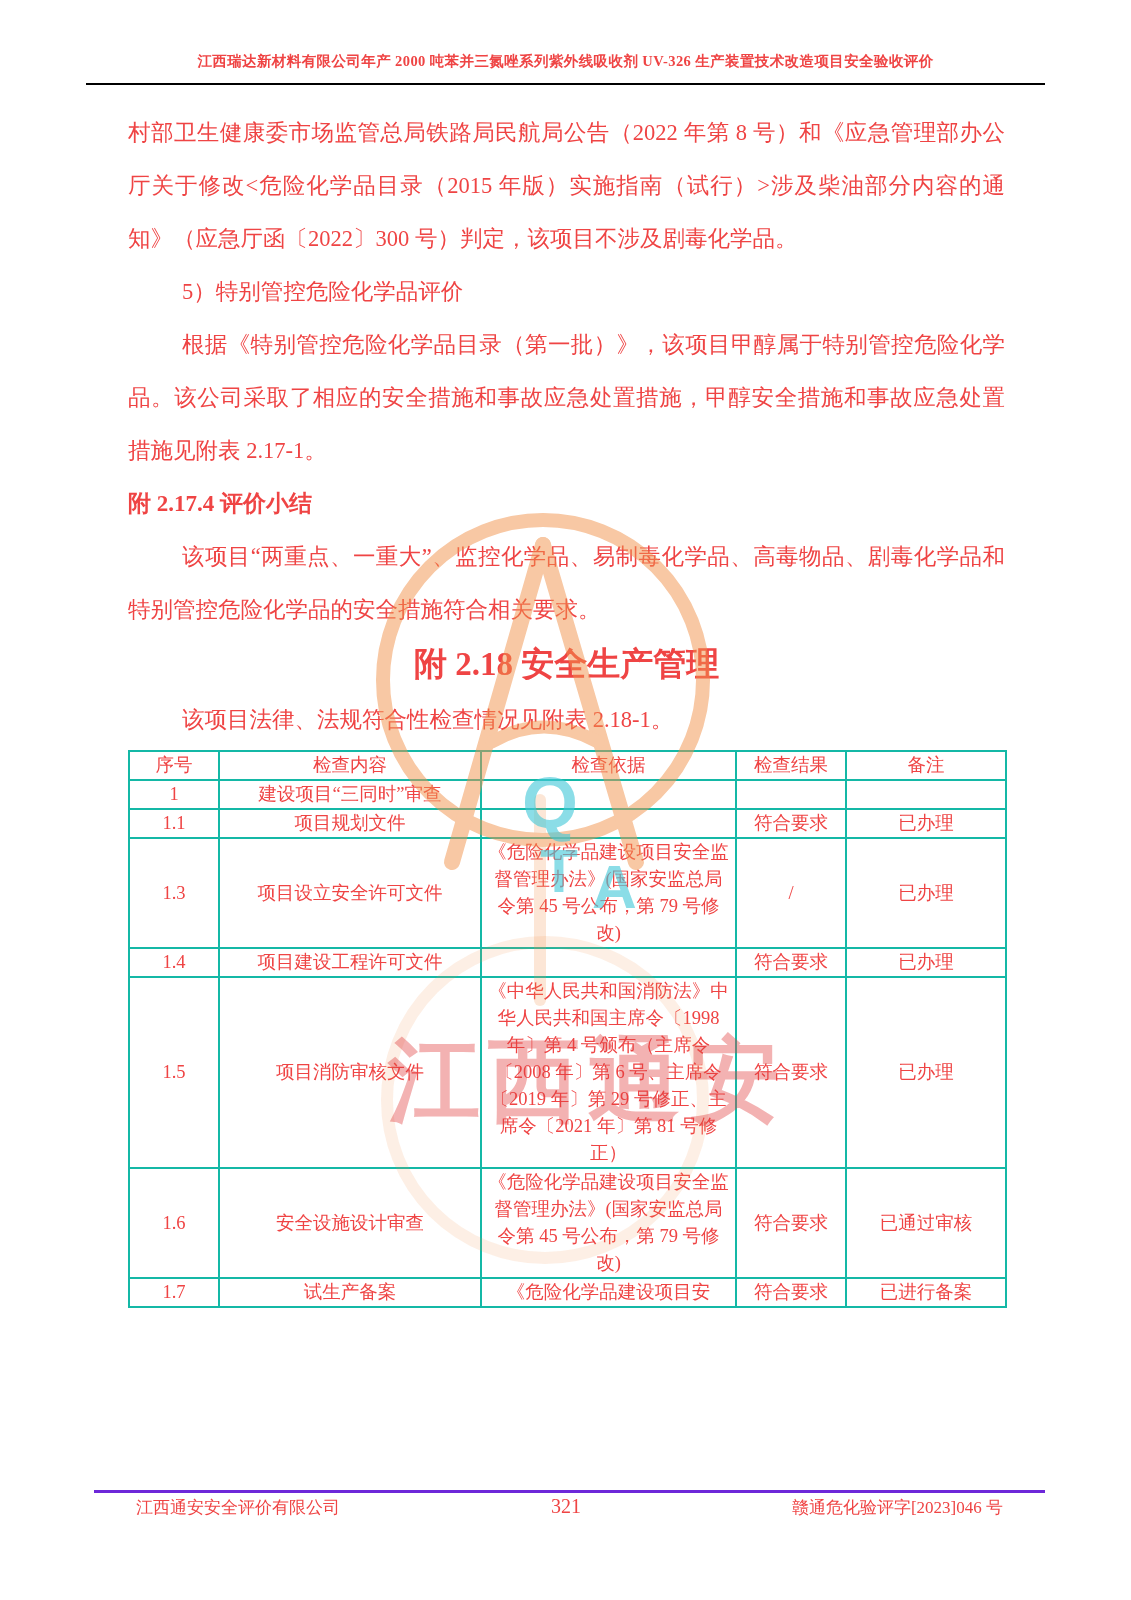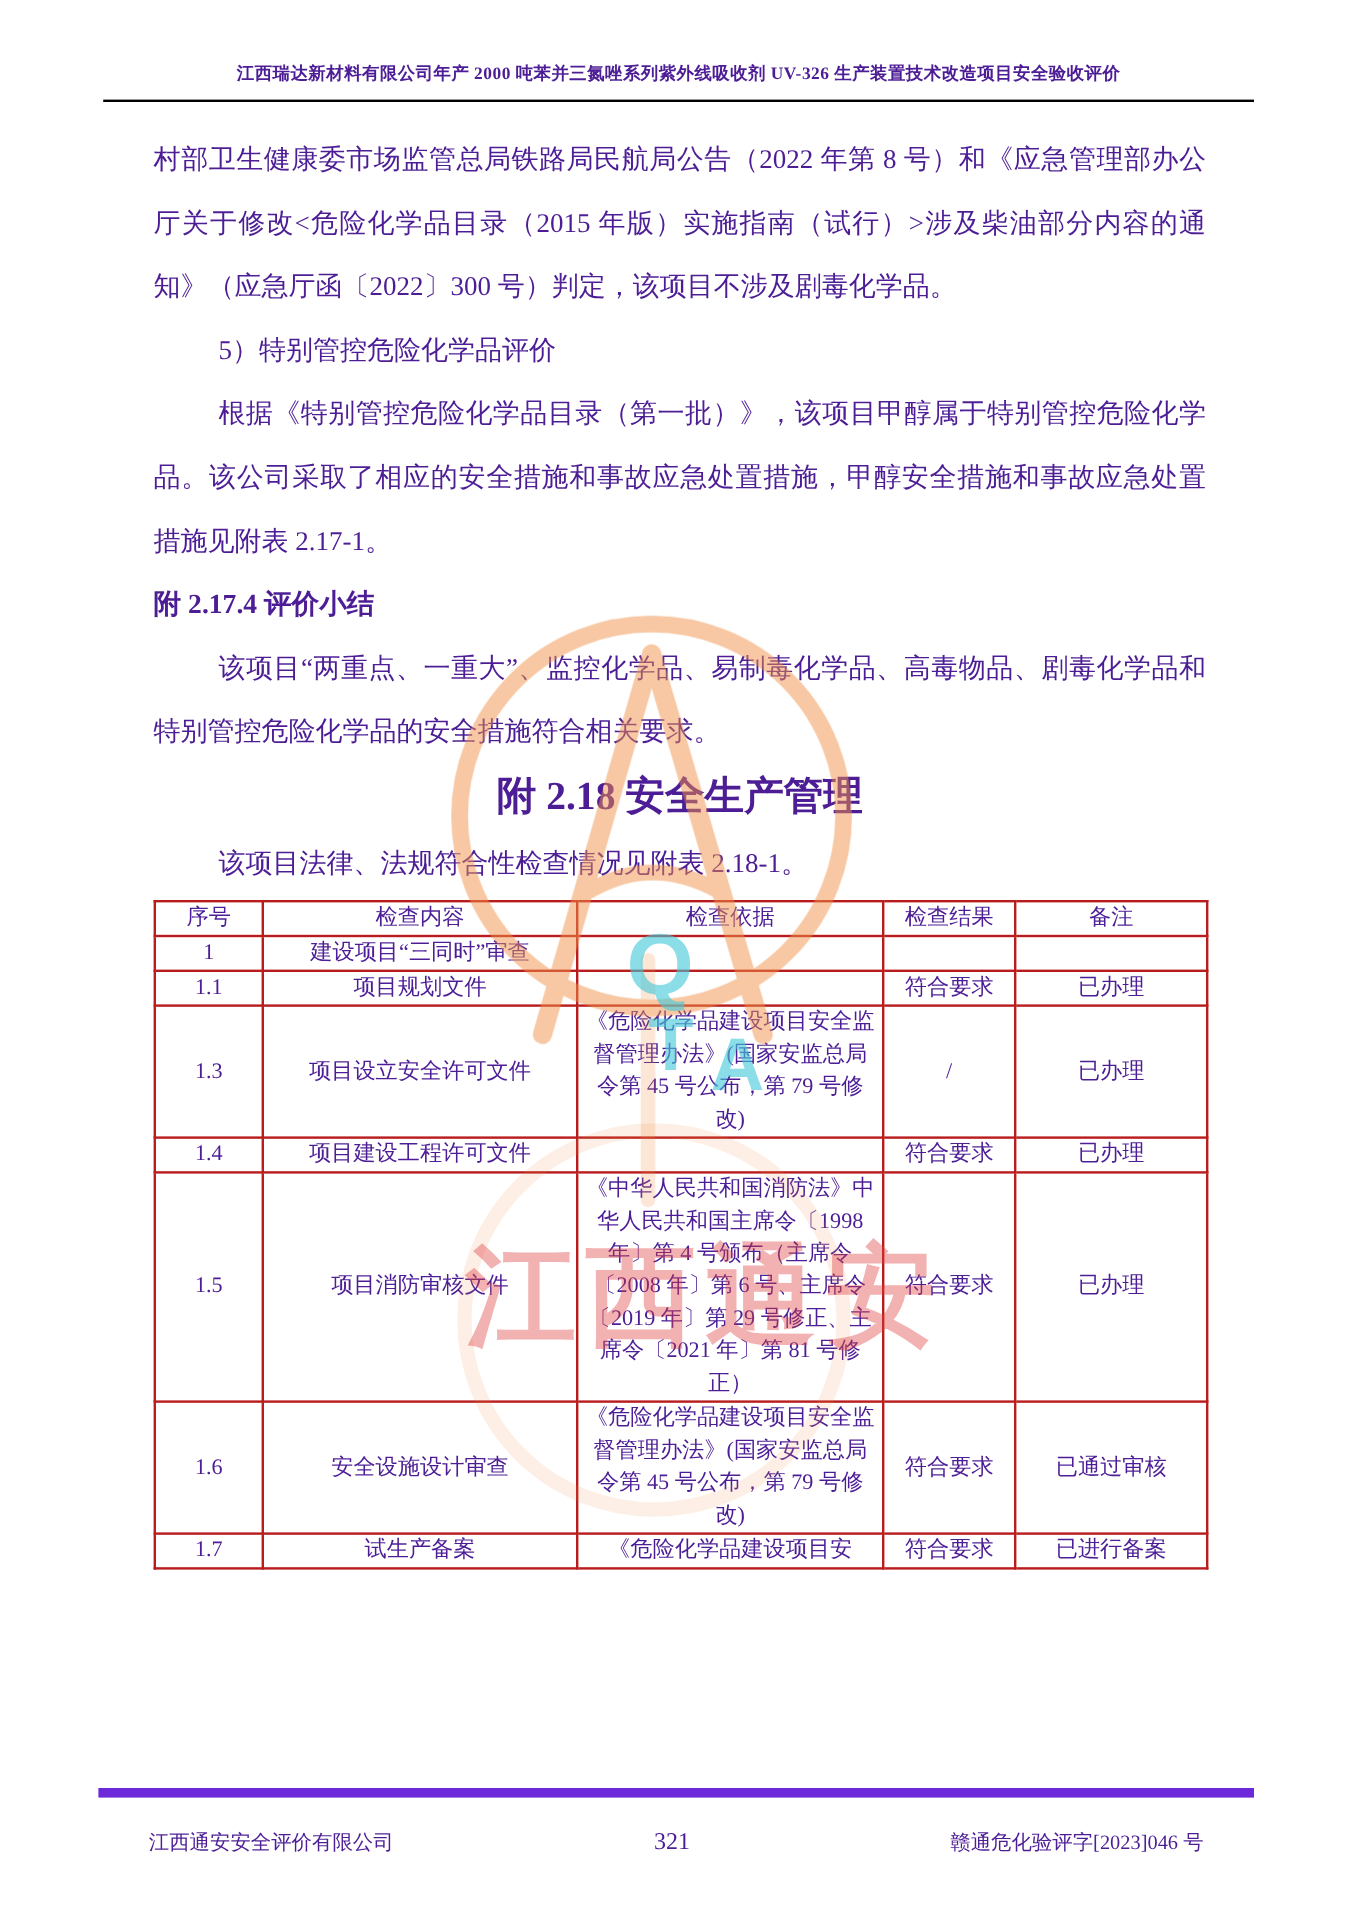--- a/index.html
+++ b/index.html
@@ -1,49 +1,49 @@
 <!DOCTYPE html>
 <html><head>
 <meta charset="utf-8">
 <style>
   * { margin:0; padding:0; box-sizing:border-box; }
   html,body { background:#9a9a9a; }
   .page {
     position:relative; width:1131px; height:1600px; background:#ffffff;
     margin:0 auto; font-family:"Liberation Serif","DejaVu Serif",serif;
-    color:#4c1d95; overflow:hidden;
+    color:#ef4444; overflow:hidden;
   }
   
   .doc-header {
     position:absolute; top:52px; left:86px; width:959px;
     text-align:center; font-size:14.5px; font-weight:bold;
     padding-bottom:12px; border-bottom:2px solid #000; letter-spacing:0.4px;
   }
   
   .content { position:absolute; top:106px; left:128px; width:877px; }
   .para { font-size:22.5px; line-height:53px; text-align:justify; }
   .indent { text-indent:2.4em; }
   .h-small { font-size:23px; font-weight:bold; line-height:53px; text-align:left; }
   .h-large { font-size:33px; font-weight:bold; line-height:57px; text-align:center; }
   .table-title { text-align:center; font-size:24px; font-weight:bold; line-height:46px; margin-top:2px; }
   
   table.check-table { width:100%; border-collapse:collapse; table-layout:fixed; margin-top:4px; }
   .check-table th, .check-table td {
-    border:2px solid #b91c1c; text-align:center; vertical-align:middle;
+    border:2px solid #14b8a6; text-align:center; vertical-align:middle;
     font-size:18.5px; line-height:27px; padding:0 4px; font-weight:normal;
   }
   .check-table thead th { height:27px; }
   tr.r-s  { height:27px; }
   tr.r-m  { height:108px; }
   tr.r-xl { height:190px; }
   tr.r-l  { height:108px; }
   
   .doc-footer {
-    position:absolute; left:82px; right:86px; top:1490px;
-    border-top:8px solid #6d28d9; padding-top:26px;
+    position:absolute; left:94px; right:86px; top:1490px;
+    border-top:3px solid #6d28d9; padding-top:2px;
   }
   .footer-row {
     display:flex; justify-content:space-between; align-items:baseline;
     padding:0 42px 0 42px; font-size:17px;
   }
   .footer-page { font-size:20px; }
   
   .watermark { position:absolute; left:0; top:0; width:1131px; height:1600px; z-index:9; pointer-events:none; }
 </style>
 </head>

